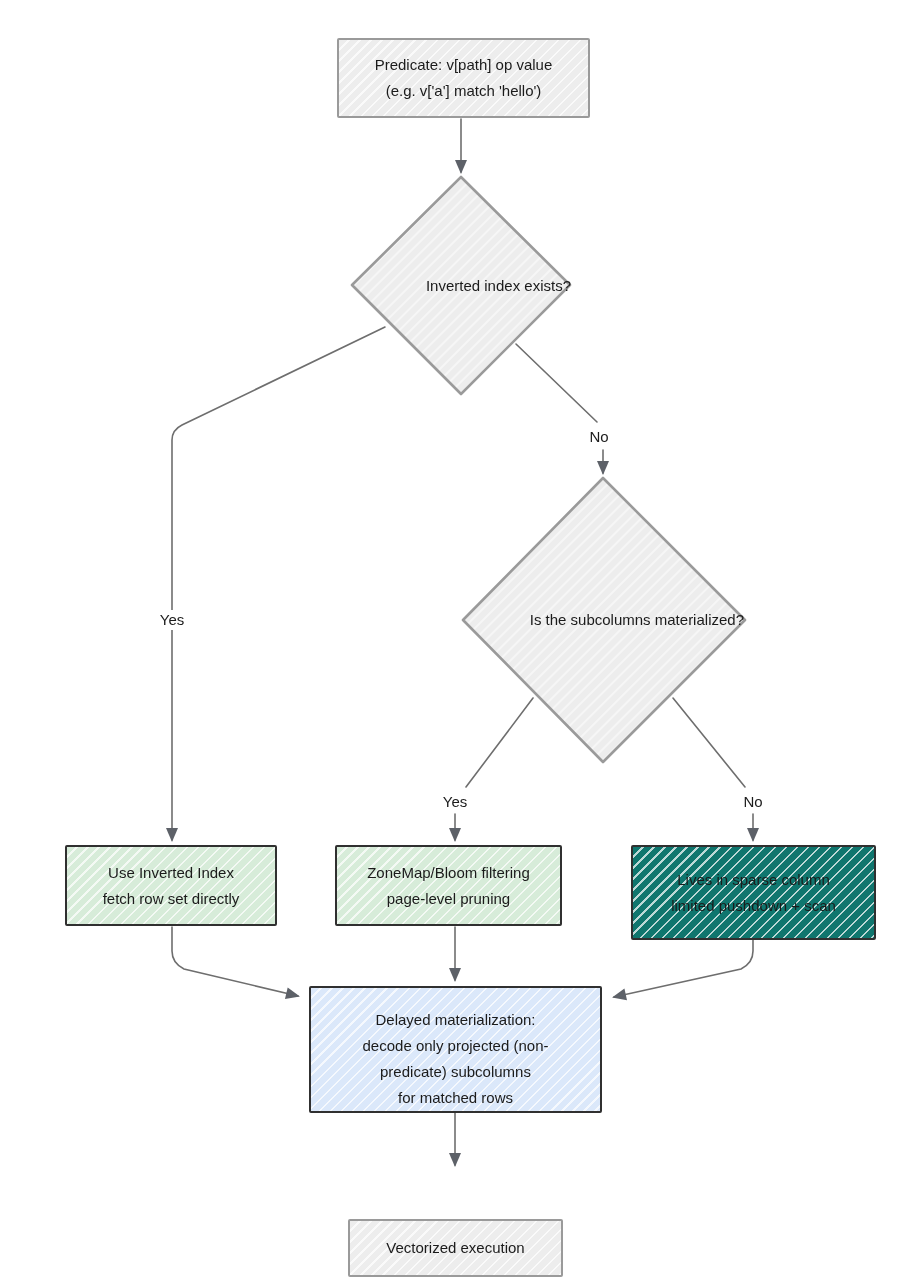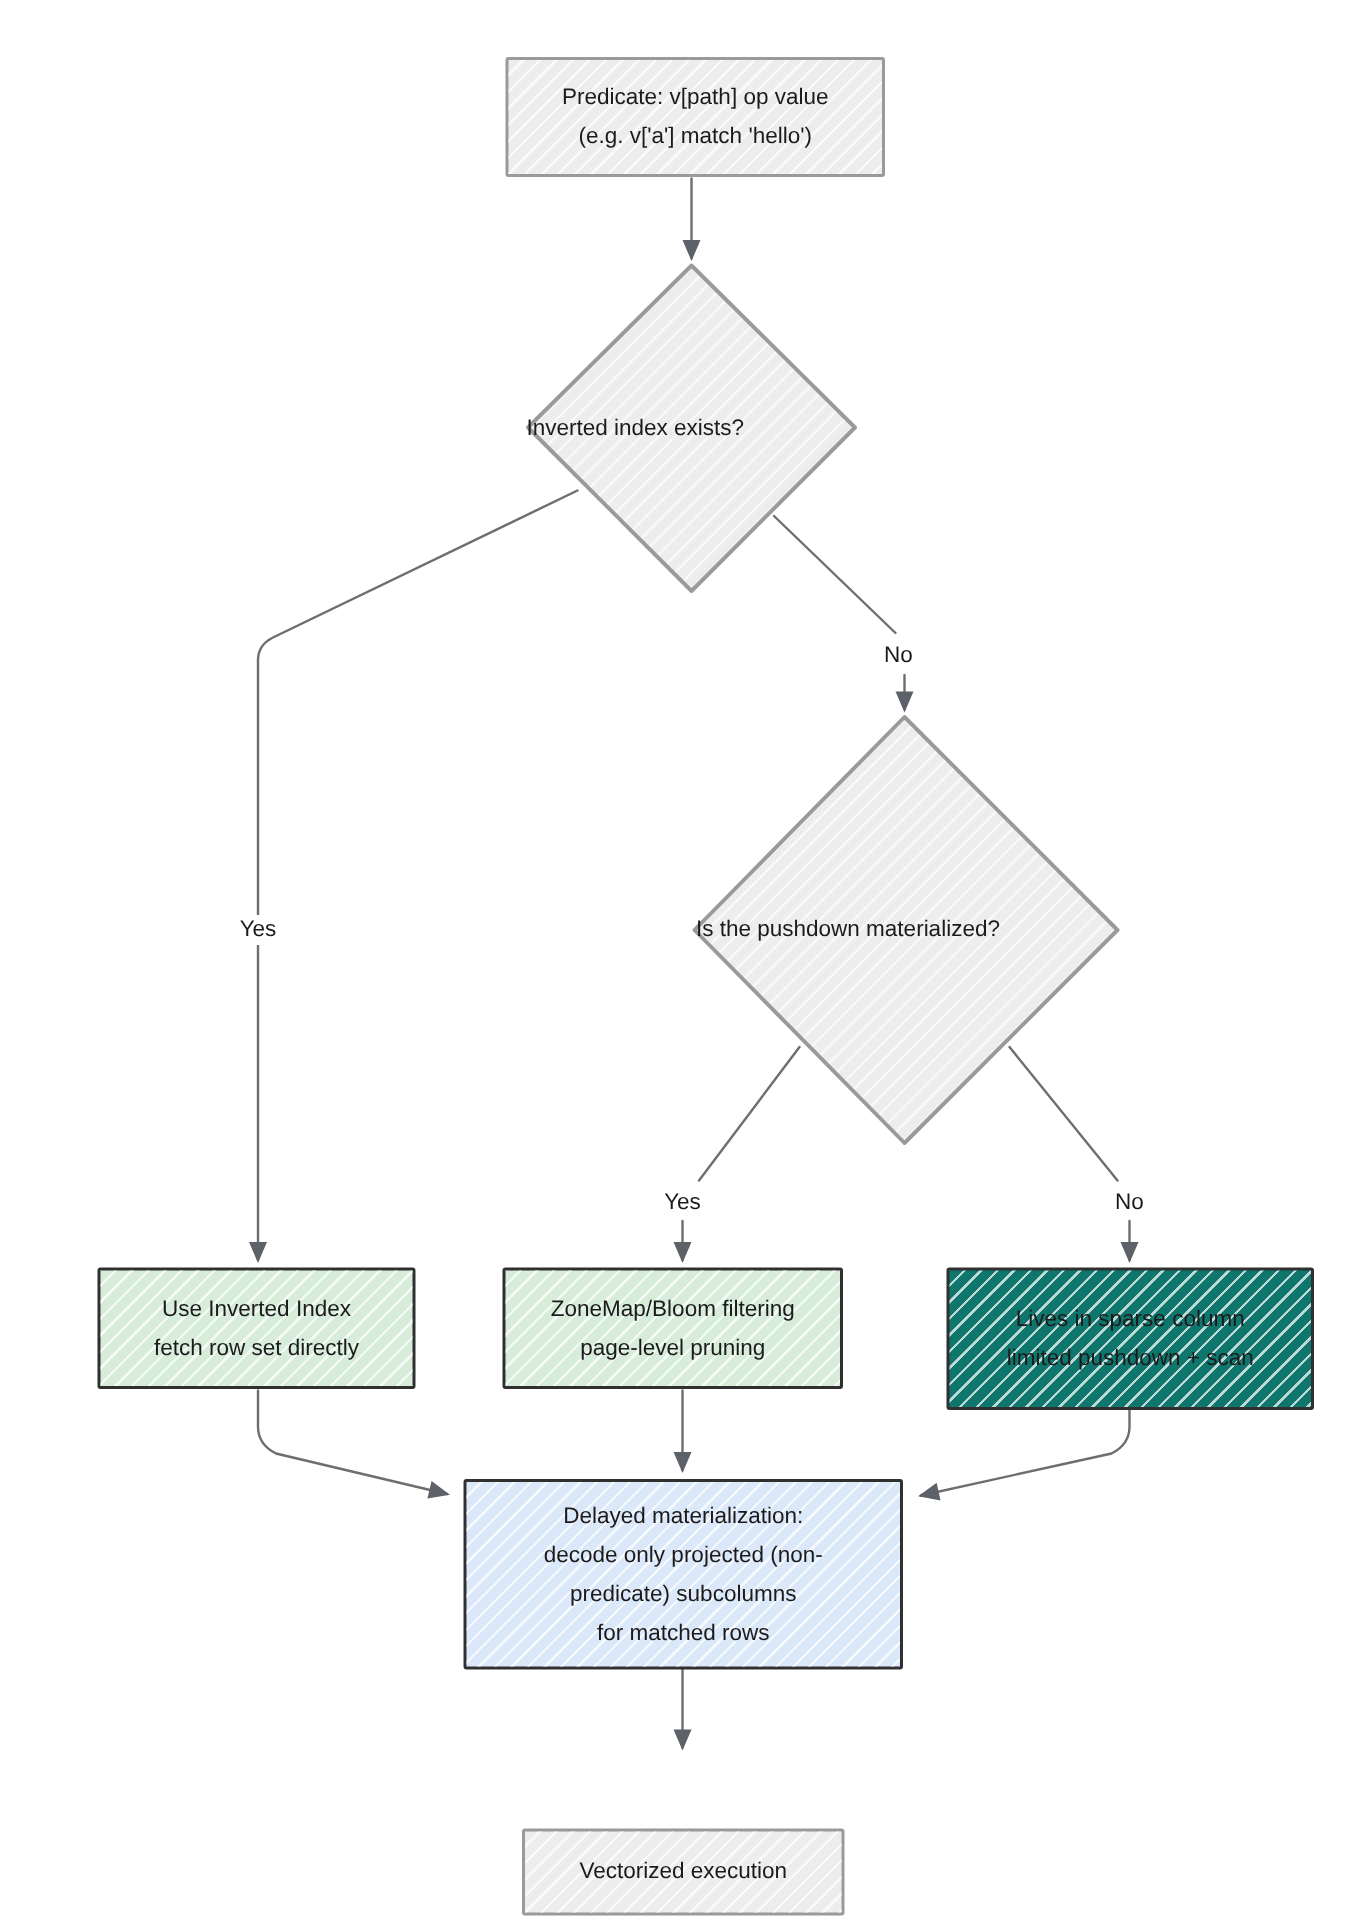--- a/index.html
+++ b/index.html
@@ -42,25 +42,25 @@
     pointer-events: none;
   }
   .node .lbl {
     position: relative;
     z-index: 1;
     white-space: pre-line;
     padding: 0 6px;
   }
   .node.gray-border   { border: 2px solid; }
   .node.dark-border   { border: 2px solid; }
-  .node.thick-border  { border: 2.5px solid; }
+  .node.thick-border  { border: 2.5px solid; align-items: flex-end; }
 
   .diamond-label {
     position: absolute;
-    text-align: left;
+    text-align: right;
     font-size: 15px;
     line-height: 24px;
     white-space: nowrap;
     z-index: 2;
   }
   .edge-label {
     position: absolute;
     transform: translate(-50%, -50%);
     background: #ffffff;
     padding: 0 5px;
@@ -117,21 +117,21 @@
     <path class="edge" d="M455,1113 L455,1165" marker-end="url(#arrowhead)" style="stroke: rgb(110, 110, 110);"></path>
   </svg>
 
   <div class="node gray-border" style="left: 337px; top: 38px; width: 253px; height: 80px; background-color: rgb(237, 237, 237); border-color: rgb(154, 154, 154);">
     <span class="lbl">Predicate: v[path] op value
 (e.g. v['a'] match 'hello')</span>
   </div>
 
   <div class="diamond-label" style="left:351px; top:274px; width:220px;">Inverted index exists?</div>
 
-  <div class="diamond-label" style="left:464px; top:608px; width:280px;">Is the pushdown materialized?</div>
+  <div class="diamond-label" style="left:464px; top:608px; width:280px;">Is the subcolumns materialized?</div>
 
   <div class="node dark-border" style="left: 65px; top: 845px; width: 212px; height: 81px; background-color: rgb(215, 236, 217); border-color: rgb(48, 48, 48);">
     <span class="lbl">Use Inverted Index
 fetch row set directly</span>
   </div>
 
   <div class="node dark-border" style="left: 335px; top: 845px; width: 227px; height: 81px; background-color: rgb(215, 236, 217); border-color: rgb(48, 48, 48);">
     <span class="lbl">ZoneMap/Bloom filtering
 page-level pruning</span>
   </div>

